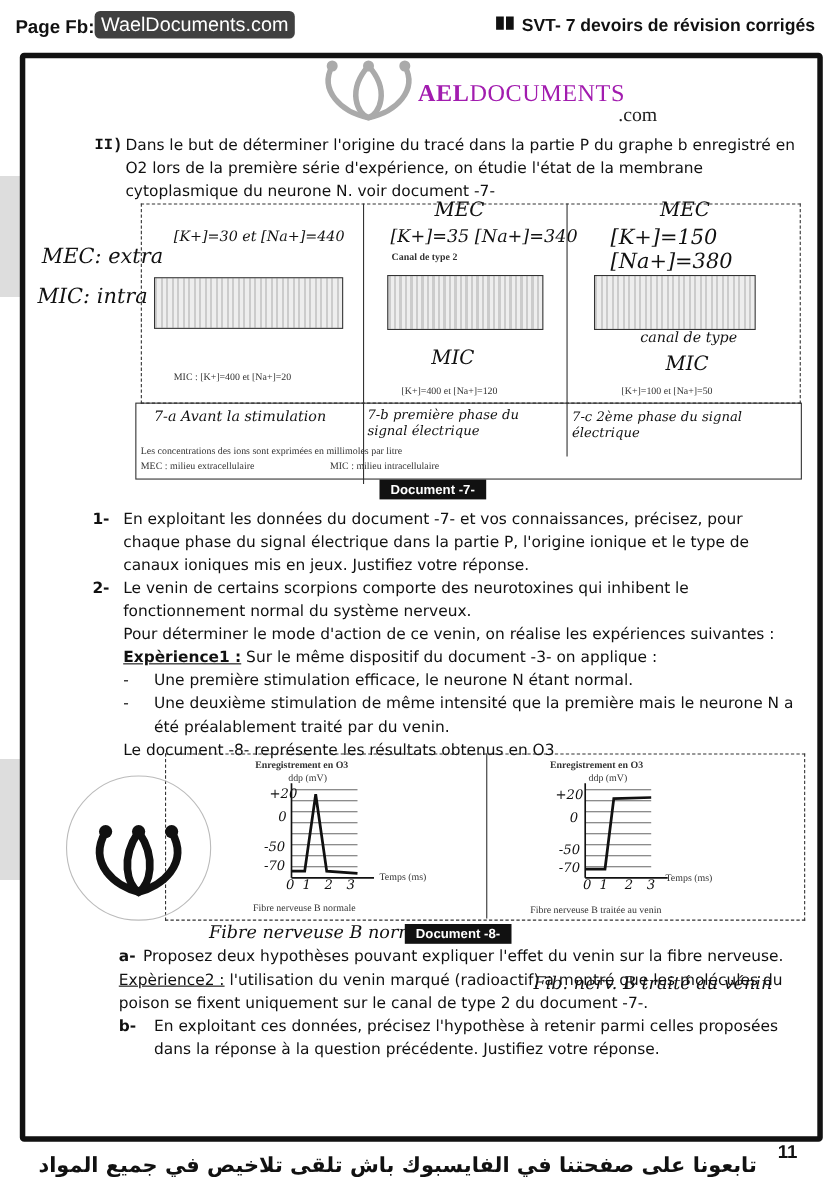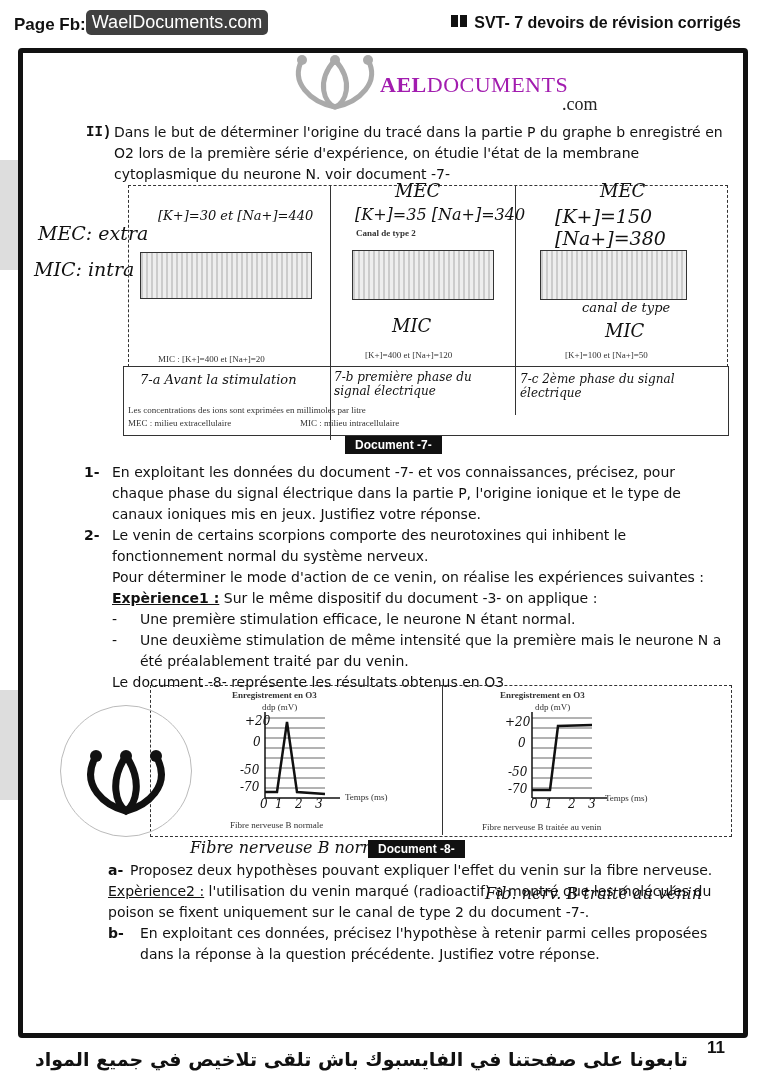--- a/index.html
+++ b/index.html
@@ -65,21 +65,21 @@
   <div>
     <div class="hand" style="position:absolute;left:38px;top:222px;font-size:19px;">MEC: extra</div>
     <div class="hand" style="position:absolute;left:34px;top:258px;font-size:19px;">MIC: intra</div>
 
     <div class="fig" style="left:128px;top:185px;width:598px;height:180px;border-style:dashed;"></div>
     <div style="position:absolute;left:330px;top:185px;width:1px;height:255px;background:#333;"></div>
     <div style="position:absolute;left:515px;top:185px;width:1px;height:230px;background:#333;"></div>
 
     <div class="hand" style="position:absolute;left:158px;top:208px;font-size:13px;">[K+]=30 et [Na+]=440</div>
     <div style="position:absolute;left:140px;top:252px;width:170px;height:45px;background:repeating-linear-gradient(90deg,#ccc 0 2px,#eee 2px 5px);border:1px solid #333;"></div>
-    <div class="small" style="position:absolute;left:158px;top:354px;">MIC : [K+]=400 et [Na+]=20</div>
+    <div class="small" style="position:absolute;left:158px;top:337px;">MIC : [K+]=400 et [Na+]=20</div>
 
     <div class="hand" style="position:absolute;left:395px;top:180px;font-size:18px;">MEC</div>
     <div class="hand" style="position:absolute;left:355px;top:205px;font-size:16px;">[K+]=35 [Na+]=340</div>
     <div class="small" style="position:absolute;left:356px;top:228px;font-weight:bold;">Canal de type 2</div>
     <div style="position:absolute;left:352px;top:250px;width:140px;height:48px;background:repeating-linear-gradient(90deg,#ccc 0 2px,#eee 2px 5px);border:1px solid #333;"></div>
     <div class="hand" style="position:absolute;left:392px;top:315px;font-size:18px;">MIC</div>
     <div class="small" style="position:absolute;left:365px;top:350px;">[K+]=400 et [Na+]=120</div>
 
     <div class="hand" style="position:absolute;left:600px;top:180px;font-size:18px;">MEC</div>
     <div class="hand" style="position:absolute;left:555px;top:205px;font-size:19px;">[K+]=150 [Na+]=380</div>

